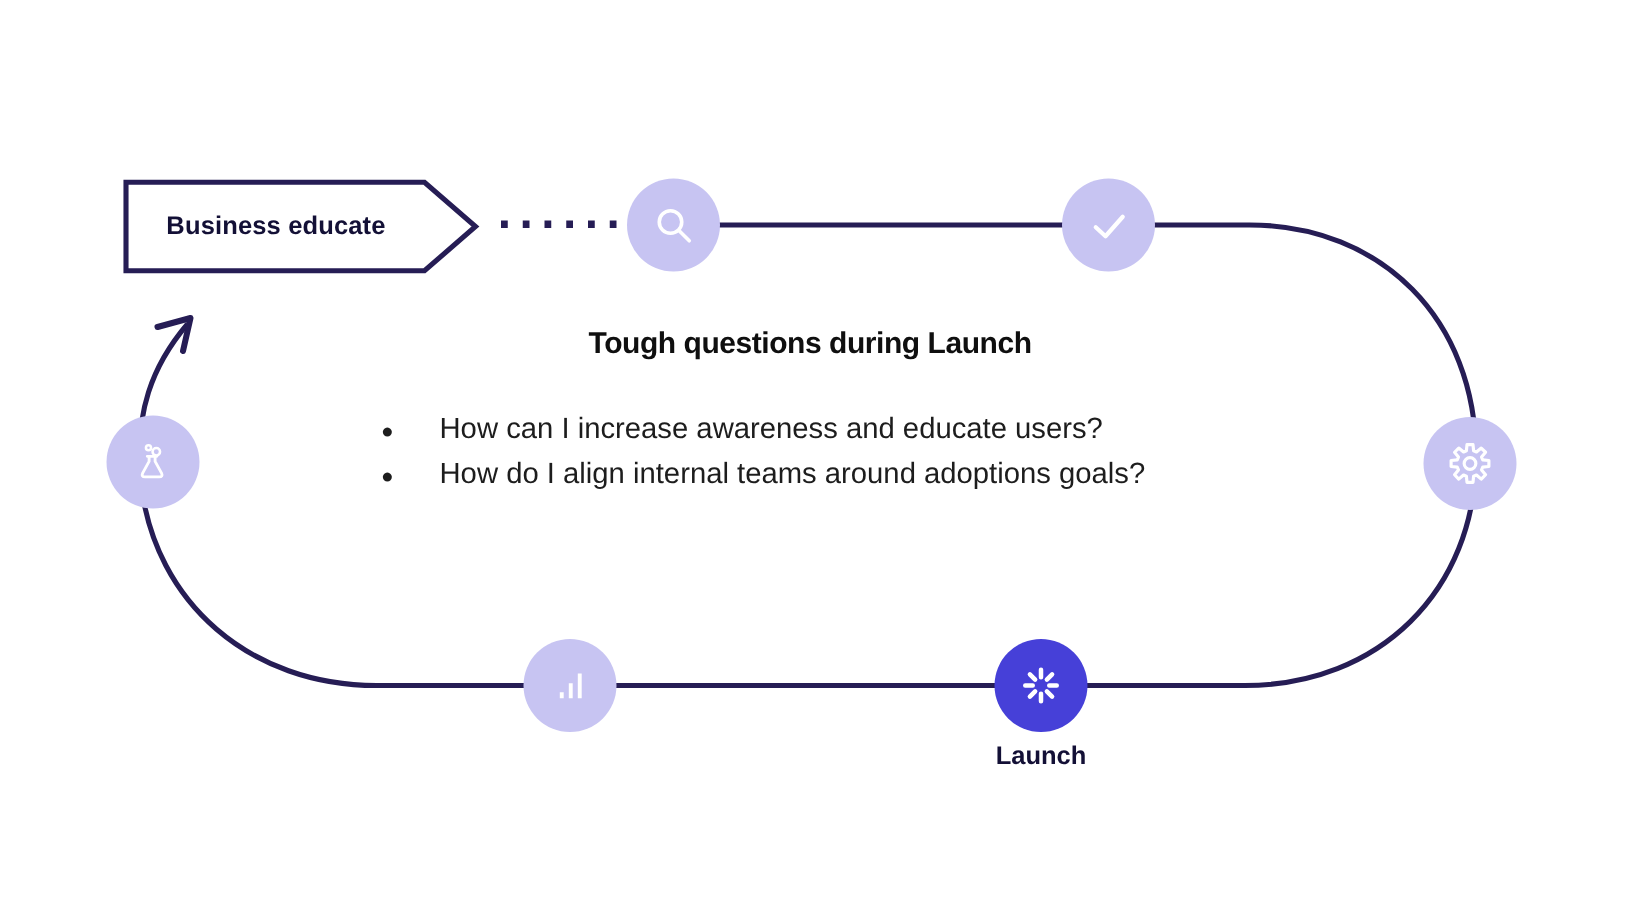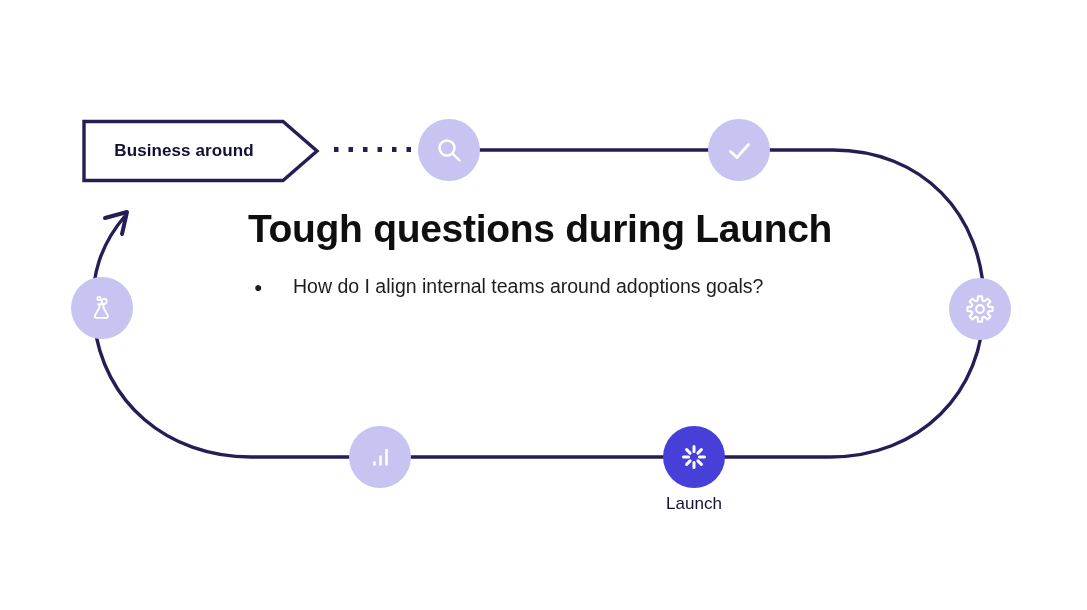--- a/index.html
+++ b/index.html
@@ -38,21 +38,21 @@
     color: #131036;
     letter-spacing: 0.1px;
   }
   .content {
     position: absolute;
     left: 240px; top: 208px;
     width: 600px;
   }
   .content h1 {
     margin: 0;
-    font-size: 39px;
+    font-size: 20px;
     line-height: 42px;
     font-weight: bold;
     letter-spacing: -0.3px;
     color: #0f0f0f;
     text-align: center;
   }
   .content ul {
     margin: 22px 0 0 0;
     padding: 0;
     list-style: none;
@@ -71,37 +71,37 @@
     top: 1px;
     font-size: 14px;
     color: #1d1d1d;
   }
   .launch-label {
     position: absolute;
     left: 644px; top: 494px;
     width: 100px;
     text-align: center;
     font-size: 17px;
-    font-weight: normal;
+    font-weight: bold;
     color: #131036;
   }
 </style>
 </head>
 <body>
 
 <div class="stage">
 
   <svg class="track" viewBox="0 0 1087 610">
     <path d="M 449 150 H 833 C 921 150 984 213 984 304 C 984 394 919 457 830 457 H 251 C 167 457 103 402 94 322 C 89 275 102 243 125 216" fill="none" stroke="#261d55" stroke-width="3.4"></path>
     <path d="M 105 218 L 127 212 L 122 234" fill="none" stroke="#261d55" stroke-width="4" stroke-linecap="round" stroke-linejoin="round"></path>
     <path d="M 334 149.5 H 412" fill="none" stroke="#261d55" stroke-width="5" stroke-dasharray="4.5 10"></path>
     <polygon points="84,121.5 283,121.5 317,151 283,180.5 84,180.5" fill="#ffffff" stroke="#261d55" stroke-width="3.4"></polygon>
   </svg>
 
-  <div class="shape-label">Business around</div>
+  <div class="shape-label">Business educate</div>
 
   <div class="node" style="left:418px; top:119px;">
     <svg width="30" height="30" viewBox="0 0 30 30">
       <circle cx="13" cy="13" r="7.5" fill="none" stroke="#ffffff" stroke-width="2.4"></circle>
       <line x1="18.8" y1="18.8" x2="25.5" y2="25.5" stroke="#ffffff" stroke-width="2.4" stroke-linecap="round"></line>
     </svg>
   </div>
 
   <div class="node" style="left:708px; top:119px;">
     <svg width="30" height="30" viewBox="0 0 30 30">
@@ -134,19 +134,20 @@
     <svg width="30" height="30" viewBox="0 0 30 30">
       <circle cx="12" cy="5.5" r="1.7" fill="none" stroke="#ffffff" stroke-width="1.7"></circle>
       <circle cx="17.2" cy="8.2" r="2.5" fill="none" stroke="#ffffff" stroke-width="1.7"></circle>
       <path fill="none" stroke="#ffffff" stroke-width="1.9" stroke-linecap="round" stroke-linejoin="round" d="M12.4 11.2 V14.6 L8.1 22.4 Q7 24.9 9.7 24.9 H19.1 Q21.8 24.9 20.7 22.4 L16.4 14.6 V11.2 M11.2 11.2 H17.6"></path>
     </svg>
   </div>
 
   <div class="content">
     <h1>Tough questions during Launch</h1>
     <ul>
+      <li><span>How can I increase awareness and educate users?</span></li>
       <li><span>How do I align internal teams around adoptions goals?</span></li>
     </ul>
   </div>
 
   <div class="launch-label">Launch</div>
 
 </div>
 
 </body></html>

